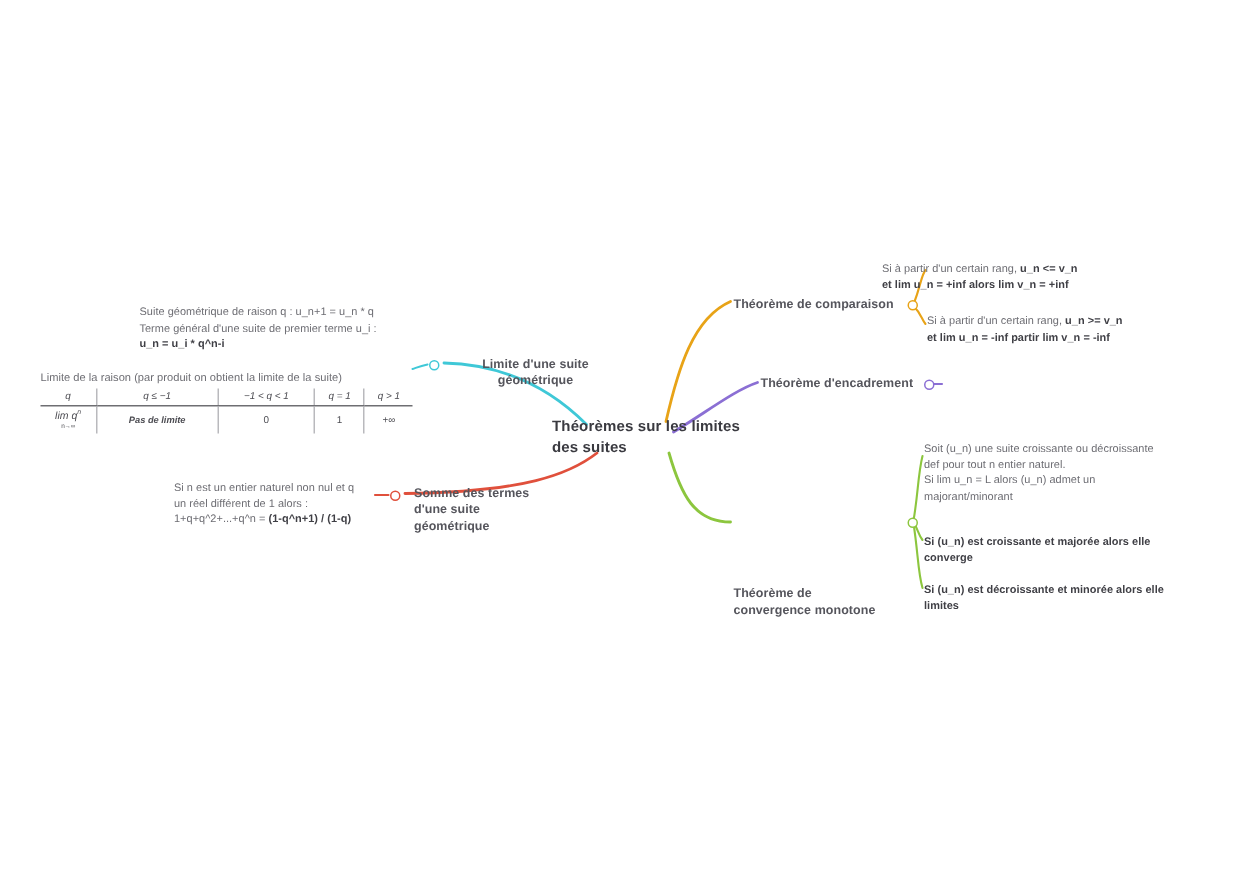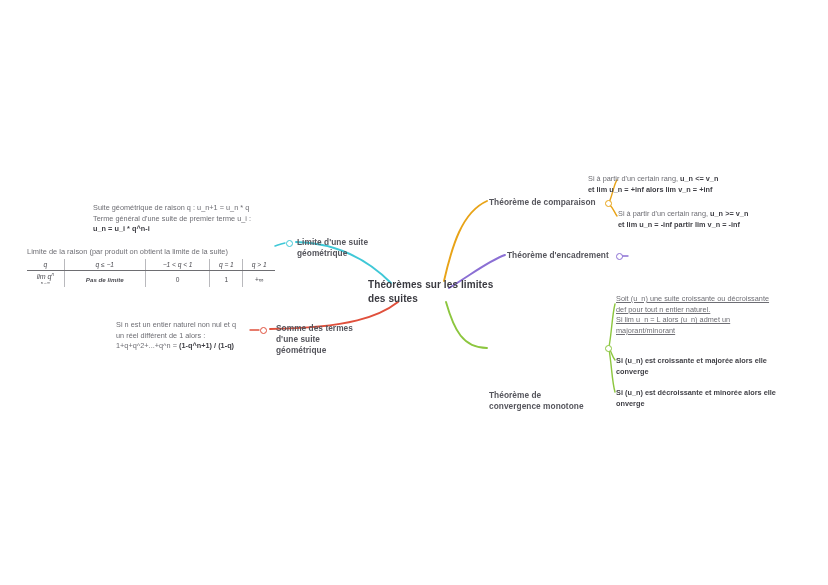--- a/index.html
+++ b/index.html
@@ -24,21 +24,21 @@
   }
 
   
   .branch-label{
     font-size:8.3px;font-weight:bold;line-height:1.35;
     letter-spacing:.05px;
   }
   #lbl-comparaison{left:489px;top:197px;width:115px;color:#55555c;}
   #lbl-encadrement{left:507px;top:250px;width:110px;color:#55555c;}
   #lbl-convergence{left:489px;top:342px;width:106px;color:#55555c;margin-top:48px;}
-  #lbl-limite-geo  {left:297px;top:237px;width:120px;color:#55555c;text-align:left;}
+  #lbl-limite-geo  {left:297px;top:237px;width:120px;color:#55555c;text-align:center;}
   #lbl-somme       {left:276px;top:323px;width:95px;color:#55555c;font-weight:bold;}
 
   
   .leaf{
     font-size:7.3px;line-height:1.45;
     color:#6d6d73;letter-spacing:.02px;
   }
   .leaf b{color:#3f3f45;font-weight:bold;}
   .leaf.bold-all{color:#3f3f45;font-weight:bold;}
 
@@ -146,26 +146,26 @@
     <span>Si à partir d'un certain rang, </span><b>u_n &lt;= v_n</b><br>
     <b>et lim u_n = +inf alors lim v_n = +inf</b>
   </div>
 
   <div class="node leaf" id="leaf-comp-2">
     <span>Si à partir d'un certain rang, </span><b>u_n &gt;= v_n</b><br>
     <b>et lim u_n = -inf partir lim v_n = -inf</b>
   </div>
 
 
-  <div class="node leaf" id="leaf-cvm-1" style="white-space:pre-line;text-decoration:underline;">Soit (u_n) une suite croissante ou décroissante def pour tout n entier naturel.
+  <div class="node leaf" id="leaf-cvm-1" style="white-space:pre-line;">Soit (u_n) une suite croissante ou décroissante def pour tout n entier naturel.
 Si lim u_n = L alors (u_n) admet un majorant/minorant</div>
 
   <div class="node leaf bold-all" id="leaf-cvm-2">Si (u_n) est croissante et majorée alors elle converge</div>
 
-  <div class="node leaf bold-all" id="leaf-cvm-3">Si (u_n) est décroissante et minorée alors elle onverge</div>
+  <div class="node leaf bold-all" id="leaf-cvm-3">Si (u_n) est décroissante et minorée alors elle limites</div>
 
   <div class="node leaf" id="leaf-geo-text">
     <span>Suite géométrique de raison q : u_n+1 = u_n * q</span><br>
     <span>Terme général d'une suite de premier terme u_i :</span><br>
     <b>u_n = u_i * q^n-i</b>
   </div>
 
   <div class="node" id="table-block">
     <div id="table-caption">Limite de la raison (par produit on obtient la limite de la suite)</div>
     <table class="qtable">

